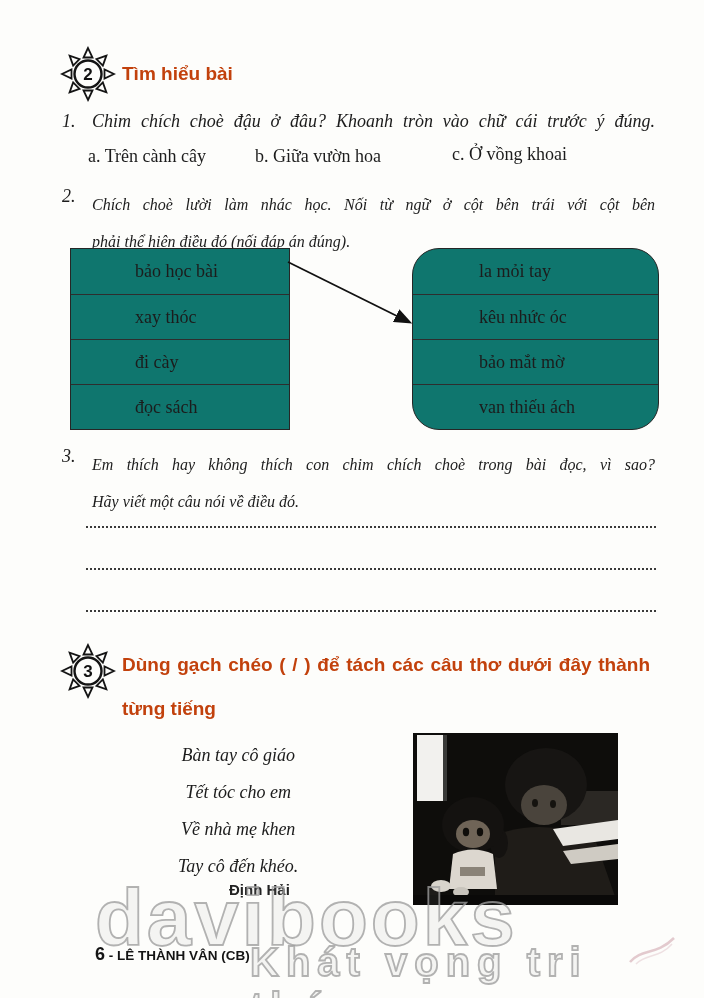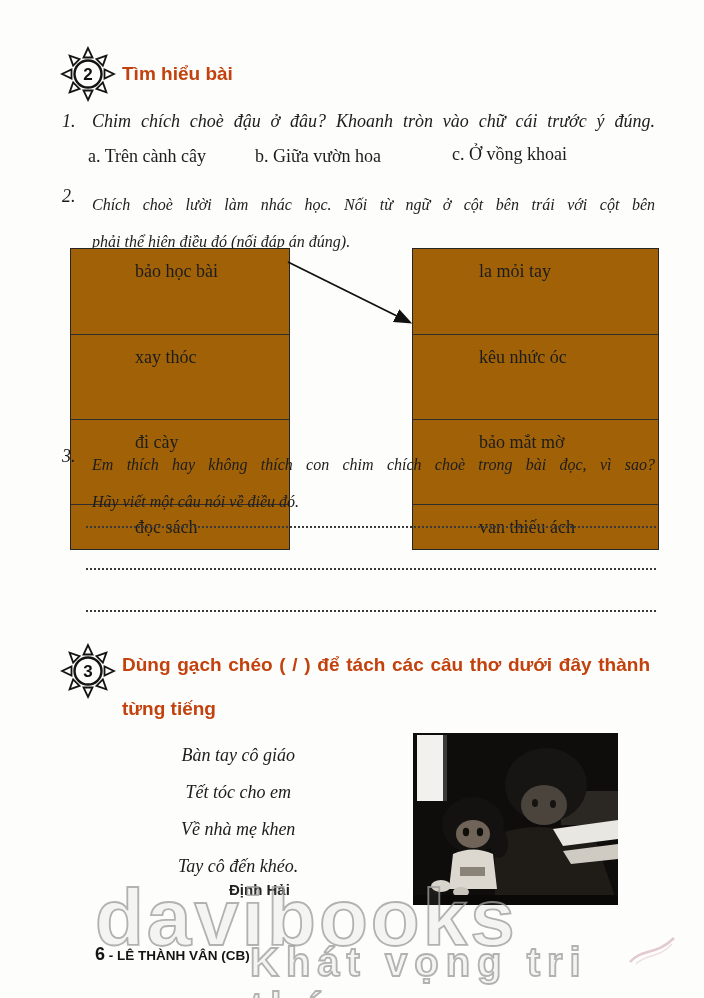--- a/index.html
+++ b/index.html
@@ -13,23 +13,23 @@
   .sunbadge{width:56px;height:58px;}
   
   .h-sans{font-family:"Liberation Sans",sans-serif;font-weight:bold;font-size:19px;color:#c2410c;}
   
   .qnum{font-style:italic;font-size:18px;}
   .qtext{font-style:italic;font-size:18px;width:563px;text-align:justify;}
   .stretch{text-align:justify;text-align-last:justify;}
   .qline{font-style:italic;font-size:16px;width:563px;line-height:37px;}
   .opt{font-size:18px;}
   
-  .mtable{border:1.6px solid #262626;background:#a16207;}
+  .mtable{border:1.6px solid #262626;background:#0f766e;}
   .mrow{height:45px;line-height:45px;font-size:18px;box-sizing:border-box;}
-  .mrow + .mrow{border-top:1.4px solid #2e2e2e;margin-top:40px;}
+  .mrow + .mrow{border-top:1.4px solid #2e2e2e;}
   .lpad{padding-left:64px;}
   .rpad{padding-left:66px;}
   
   .dots{height:0;border-bottom:2px dotted #3a3a3a;width:570px;}
   
   .poemline{font-style:italic;font-size:18px;line-height:37px;}
   .author{font-family:"Liberation Sans",sans-serif;font-weight:bold;font-size:15px;color:#222;}
   
   .wm{font-family:"Liberation Sans",sans-serif;font-weight:bold;color:rgba(170,170,170,0.10);
       -webkit-text-stroke:1.8px rgba(158,158,158,0.78);z-index:6;pointer-events:none;}
@@ -74,21 +74,21 @@
     <div class="qline">phải thể hiện điều đó (nối đáp án đúng).</div>
   </div>
 
   <div class="abs mtable" style="left:70px;top:248px;width:218px;">
     <div class="mrow lpad">bảo học bài</div>
     <div class="mrow lpad">xay thóc</div>
     <div class="mrow lpad">đi cày</div>
     <div class="mrow lpad">đọc sách</div>
   </div>
 
-  <div class="abs mtable" style="left:412px;top:248px;width:245px;">
+  <div class="abs mtable" style="left:412px;top:248px;width:245px;border-radius:27px;">
     <div class="mrow rpad">la mỏi tay</div>
     <div class="mrow rpad">kêu nhức óc</div>
     <div class="mrow rpad">bảo mắt mờ</div>
     <div class="mrow rpad">van thiếu ách</div>
   </div>
 
   <svg class="abs" style="left:282px;top:252px;" width="136" height="82" viewBox="0 0 136 82">
     <defs>
       <marker id="ah" markerWidth="10" markerHeight="8" refX="8" refY="4" orient="auto">
         <path d="M0,0 L10,4 L0,8 Z" fill="#111"></path>

